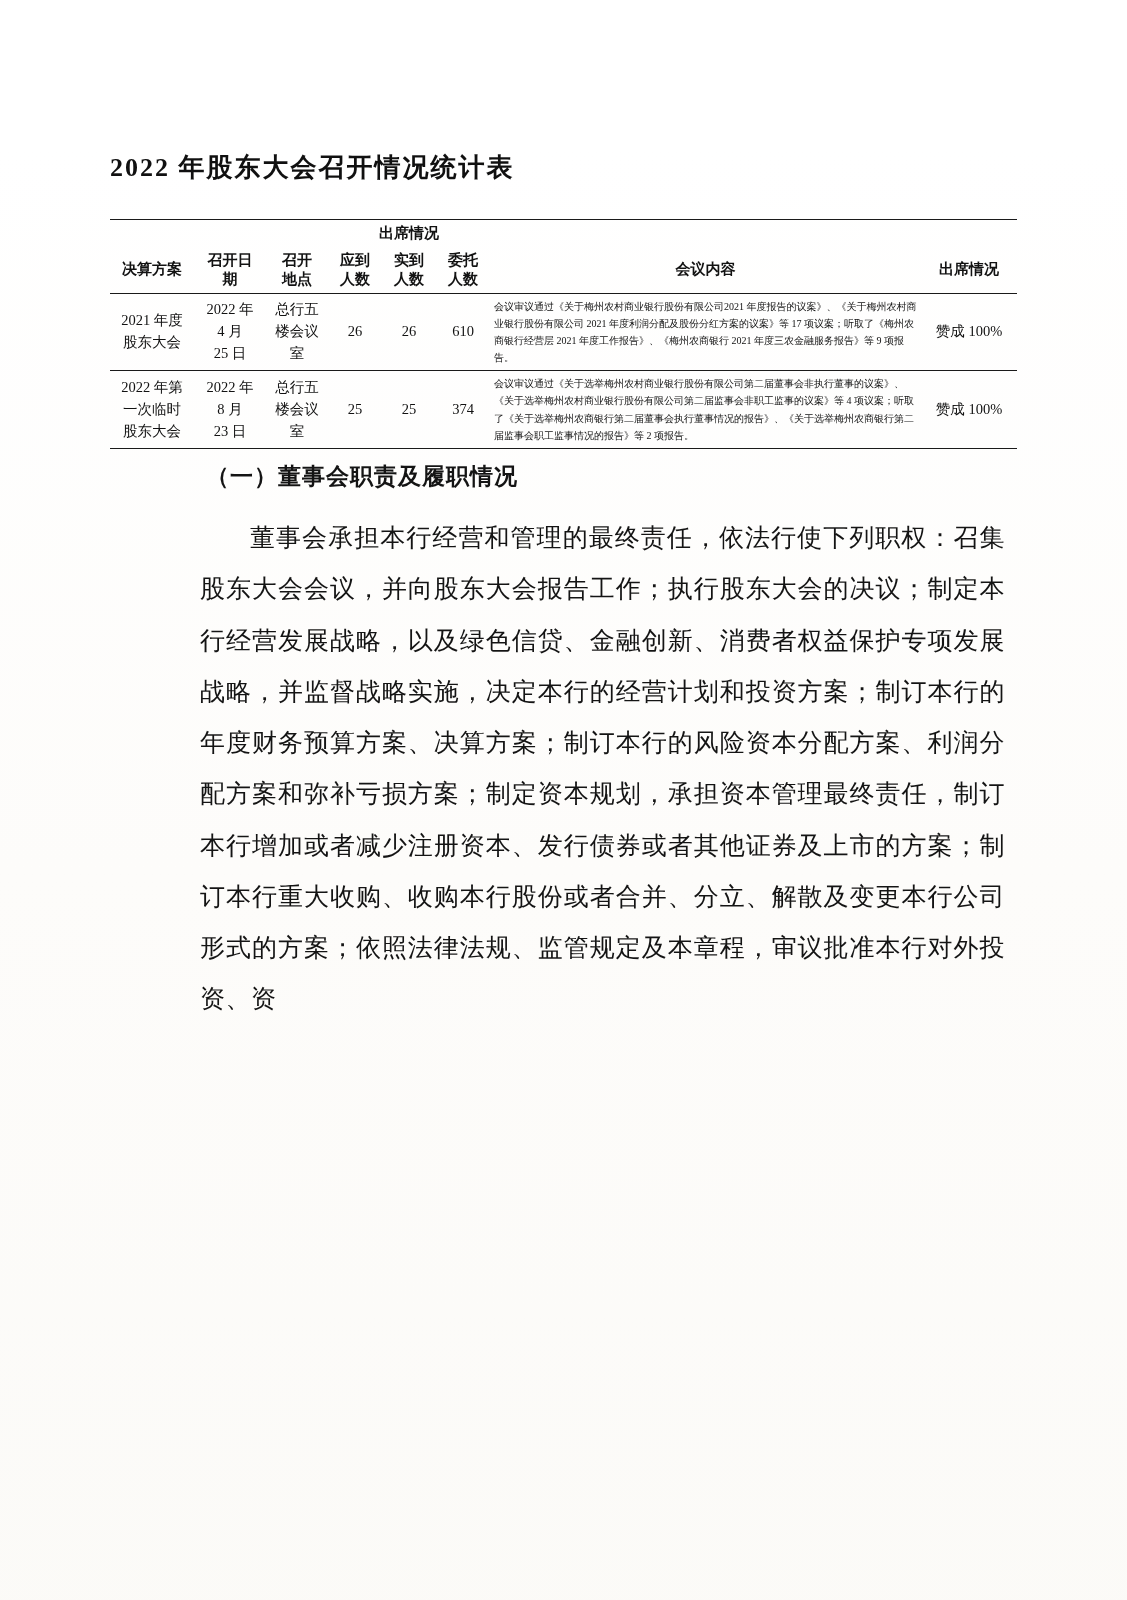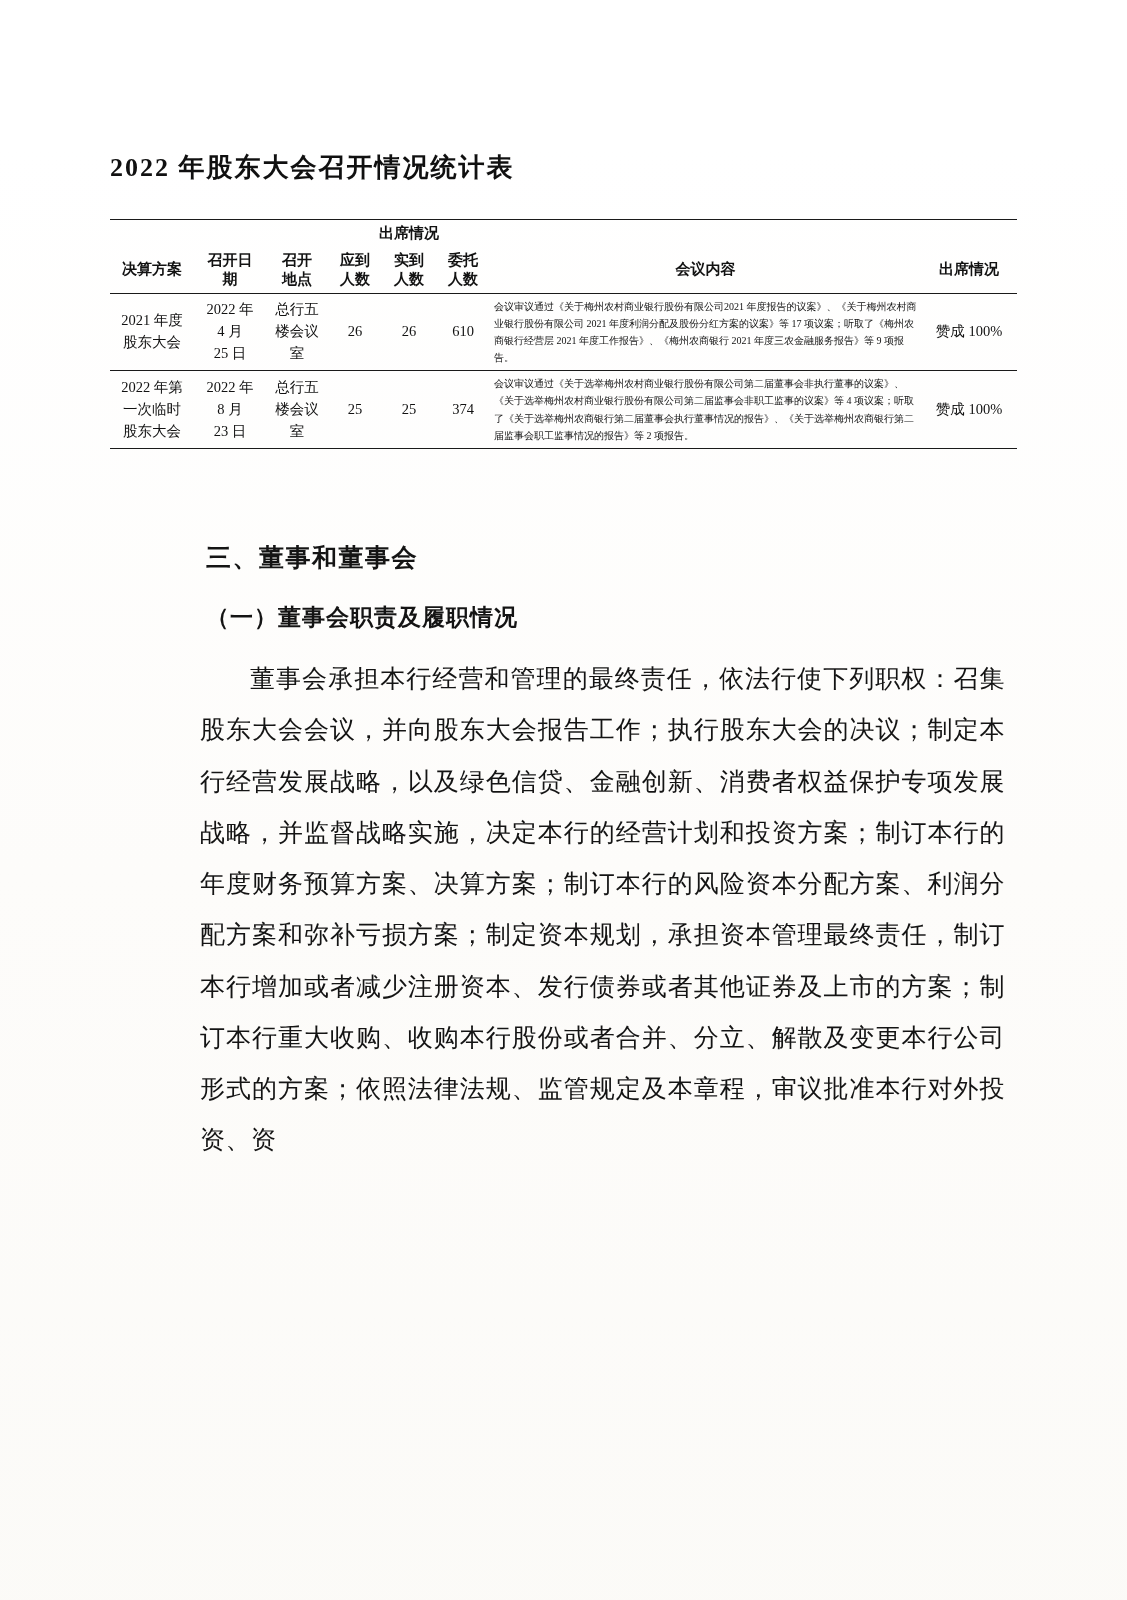--- a/index.html
+++ b/index.html
@@ -227,19 +227,18 @@
           </td>
           <td class="tbl-mid-border tbl-bottom-border cell-center">25</td>
           <td class="tbl-mid-border tbl-bottom-border cell-center">25</td>
           <td class="tbl-mid-border tbl-bottom-border cell-center">374</td>
           <td class="tbl-mid-border tbl-bottom-border cell-content">会议审议通过《关于选举梅州农村商业银行股份有限公司第二届董事会非执行董事的议案》、《关于选举梅州农村商业银行股份有限公司第二届监事会非职工监事的议案》等 4 项议案；听取了《关于选举梅州农商银行第二届董事会执行董事情况的报告》、《关于选举梅州农商银行第二届监事会职工监事情况的报告》等 2 项报告。</td>
           <td class="tbl-mid-border tbl-bottom-border cell-center">赞成 100%</td>
         </tr>
       </tbody>
     </table>
 
-    <h2 class="section-title">三、董事和董事会</h2>
     <h3 class="sub-title">（一）董事会职责及履职情况</h3>
     <p class="body-par">董事会承担本行经营和管理的最终责任，依法行使下列职权：召集股东大会会议，并向股东大会报告工作；执行股东大会的决议；制定本行经营发展战略，以及绿色信贷、金融创新、消费者权益保护专项发展战略，并监督战略实施，决定本行的经营计划和投资方案；制订本行的年度财务预算方案、决算方案；制订本行的风险资本分配方案、利润分配方案和弥补亏损方案；制定资本规划，承担资本管理最终责任，制订本行增加或者减少注册资本、发行债券或者其他证券及上市的方案；制订本行重大收购、收购本行股份或者合并、分立、解散及变更本行公司形式的方案；依照法律法规、监管规定及本章程，审议批准本行对外投资、资</p>
 
   </div>
 
 </div>
 
 </body></html>

